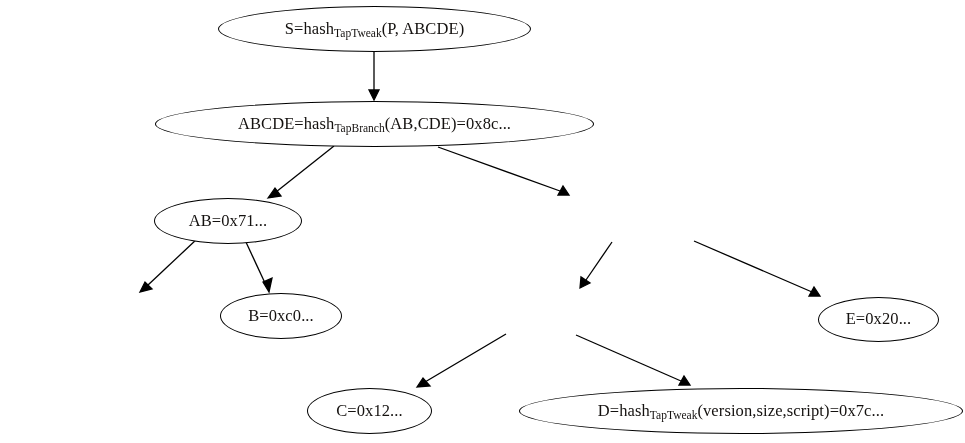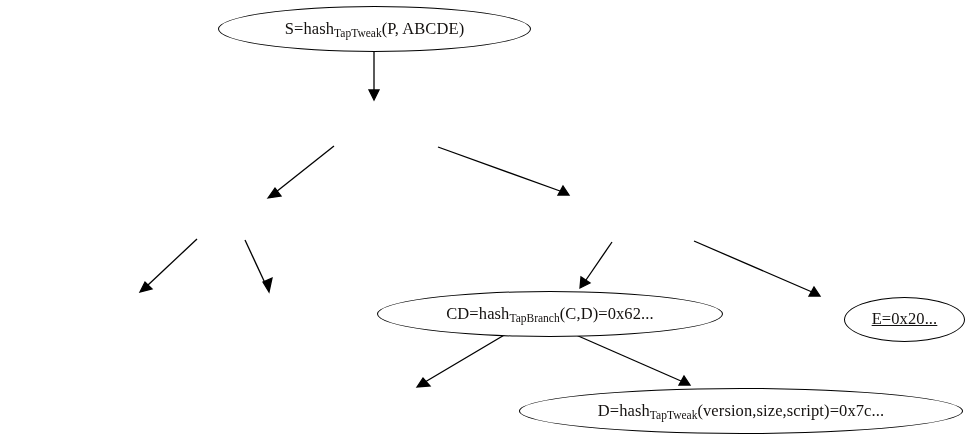--- a/index.html
+++ b/index.html
@@ -79,23 +79,32 @@
         <path d="M506,334 L425,382" fill="none" stroke="#000000" stroke-width="1.3"></path>
         <polygon points="417,387 423,378 430,386" fill="#000000" stroke="#000000" stroke-width="1.3" stroke-linejoin="miter"></polygon>
         <path d="M576,335 L681,381" fill="none" stroke="#000000" stroke-width="1.3"></path>
         <polygon points="690,385 679,385 684,376" fill="#000000" stroke="#000000" stroke-width="1.3" stroke-linejoin="miter"></polygon>
       </g>
   </svg>
 
   <div class="node" style="left: 218px; top: 6px; width: 313px; height: 46px;">
     <span class="node-label">S=hash<sub>TapTweak</sub>(P, ABCDE)</span>
   </div>
-  <div class="node" style="left: 377px; top: 291px; width: 346px; height: 46px;">
-    <span class="node-label">CD=hash<sub>TapBranch</sub>(C,D)=0x62...</span>
+  <div class="node" style="left: 155px; top: 101px; width: 439px; height: 46px;">
+    <span class="node-label">ABCDE=hash<sub>TapBranch</sub>(AB,CDE)=0x8c...</span>
   </div>
-  <div class="node" style="left: 844px; top: 297px; width: 121px; height: 45px; text-decoration: underline;">
+  <div class="node" style="left: 154px; top: 198px; width: 148px; height: 46px;">
+    <span class="node-label">AB=0x71...</span>
+  </div>
+  <div class="node" style="left: 220px; top: 293px; width: 122px; height: 46px;">
+    <span class="node-label">B=0xc0...</span>
+  </div>
+  <div class="node" style="left: 818px; top: 297px; width: 121px; height: 45px;">
     <span class="node-label">E=0x20...</span>
+  </div>
+  <div class="node" style="left: 307px; top: 388px; width: 125px; height: 46px;">
+    <span class="node-label">C=0x12...</span>
   </div>
   <div class="node" style="left: 519px; top: 388px; width: 444px; height: 46px;">
     <span class="node-label">D=hash<sub>TapTweak</sub>(version,size,script)=0x7c...</span>
   </div>
 
 </div>
 
 </body></html>

